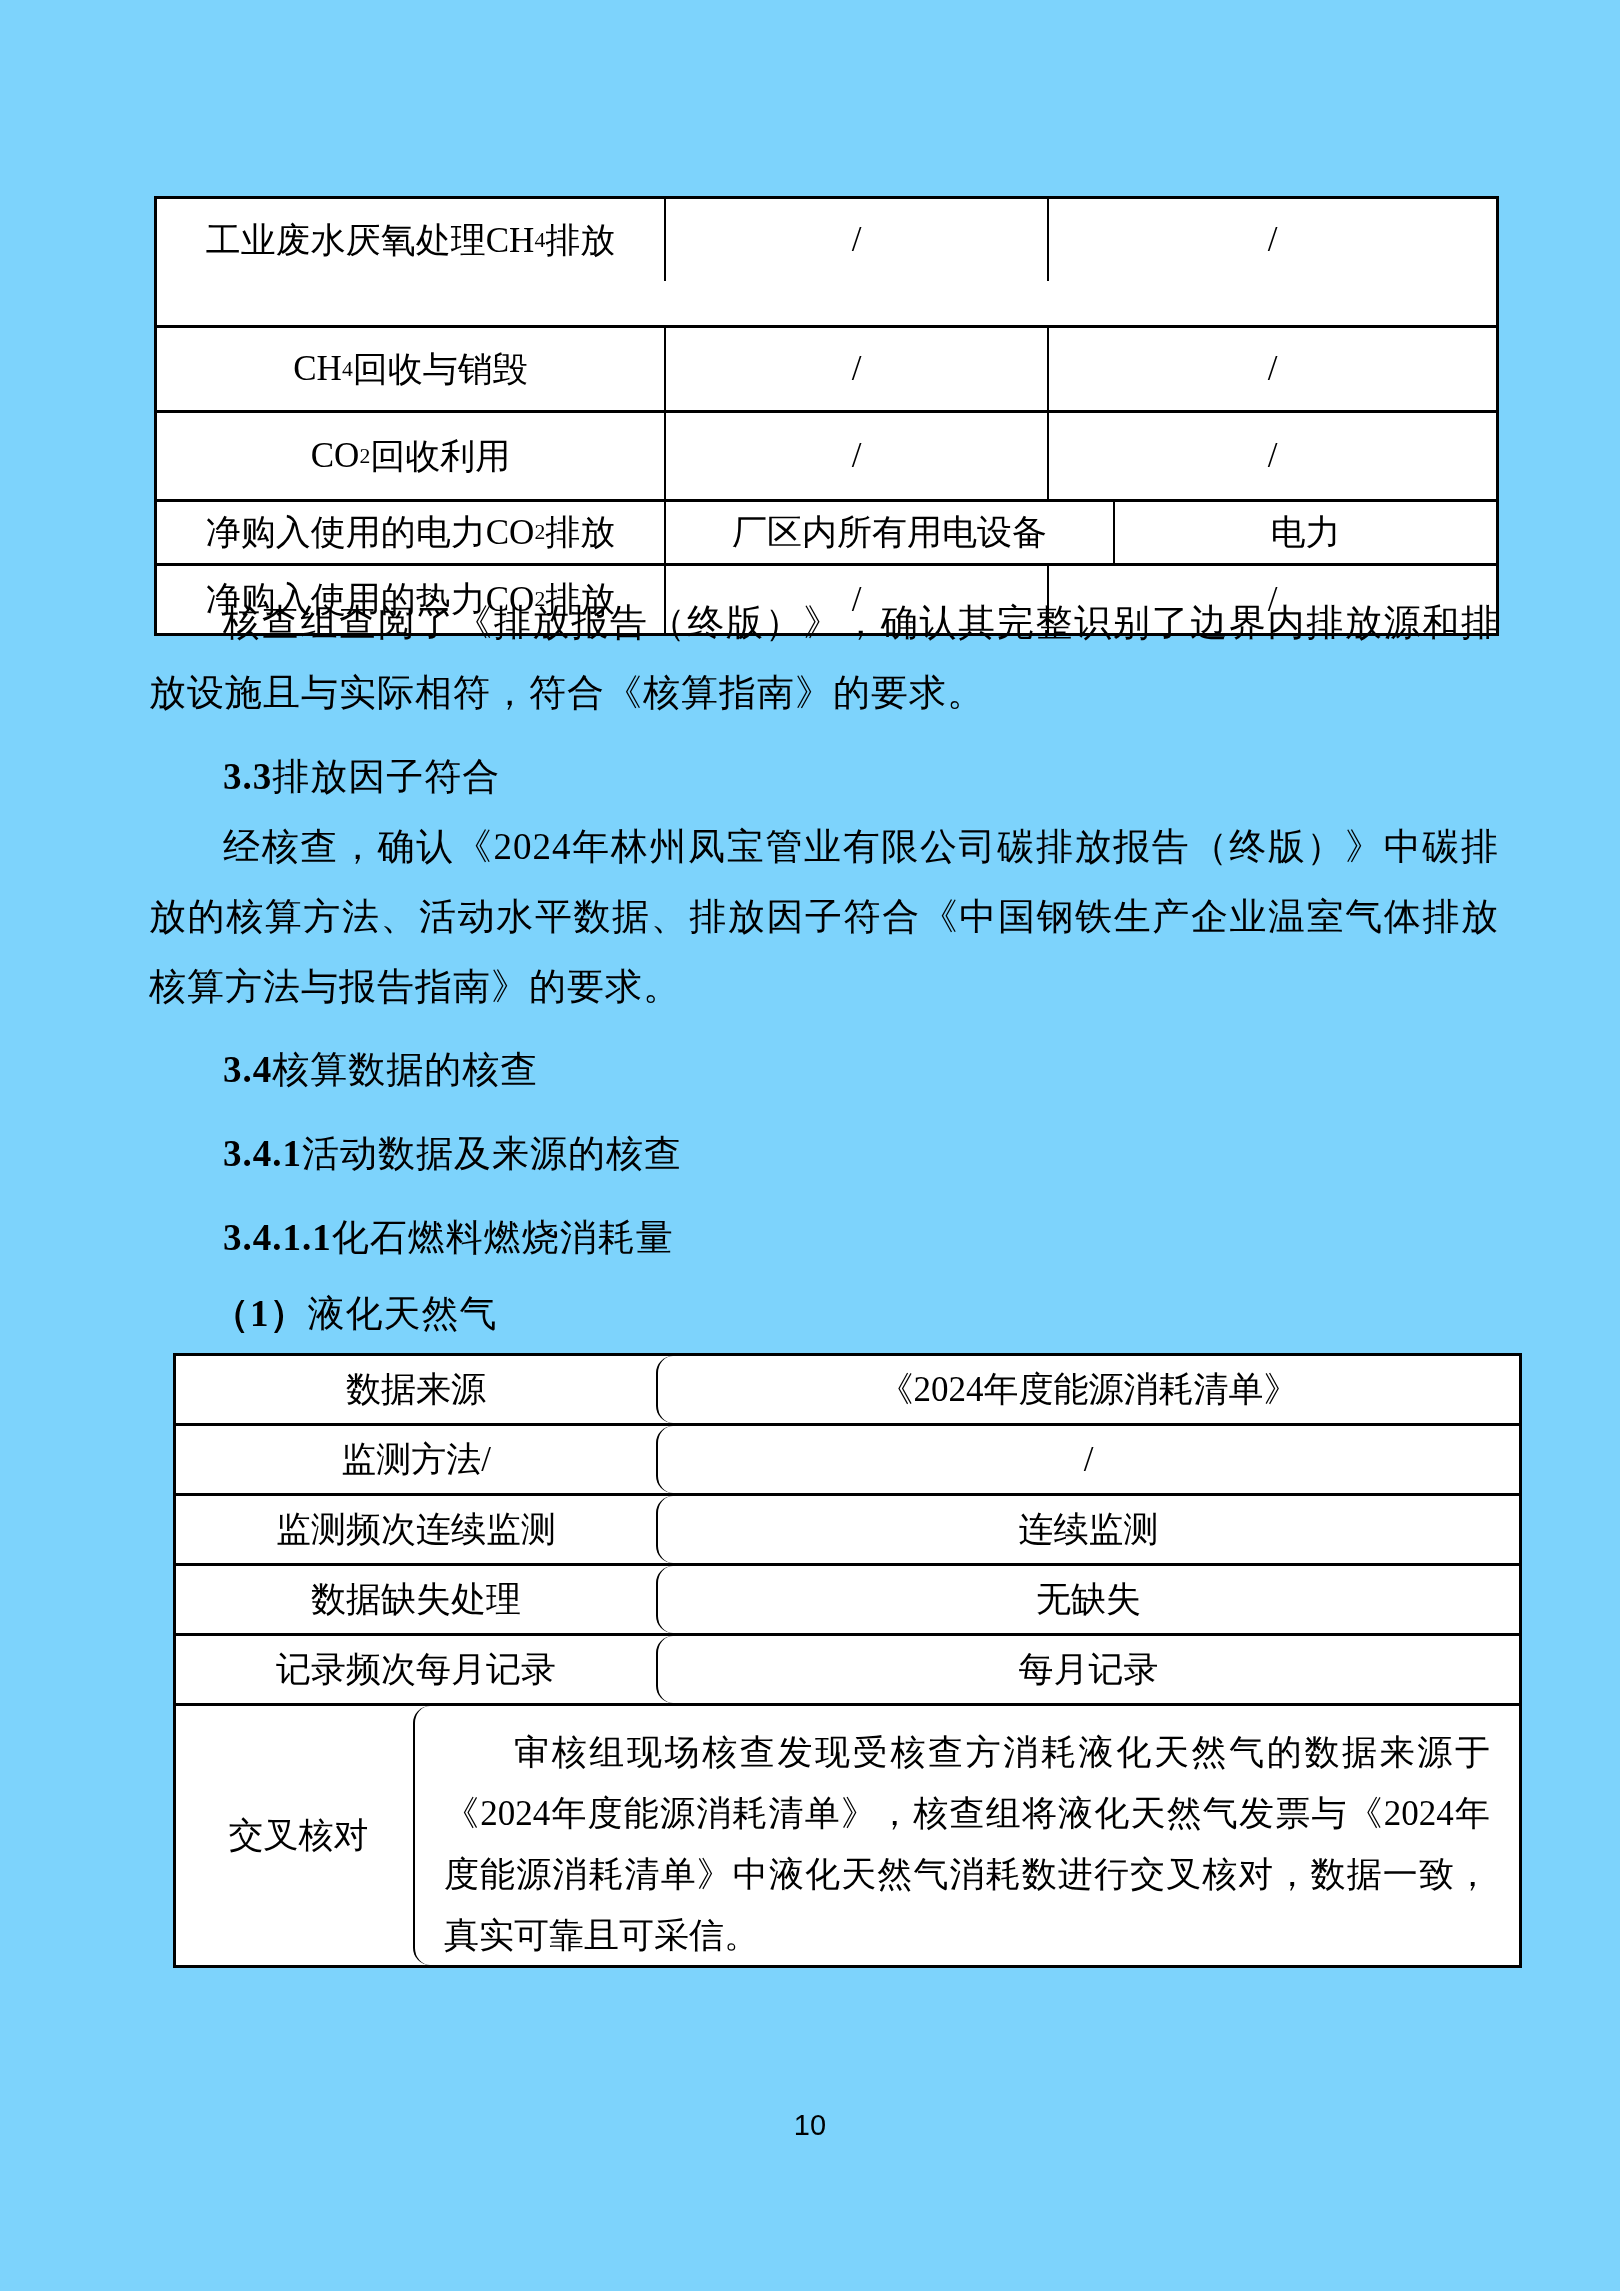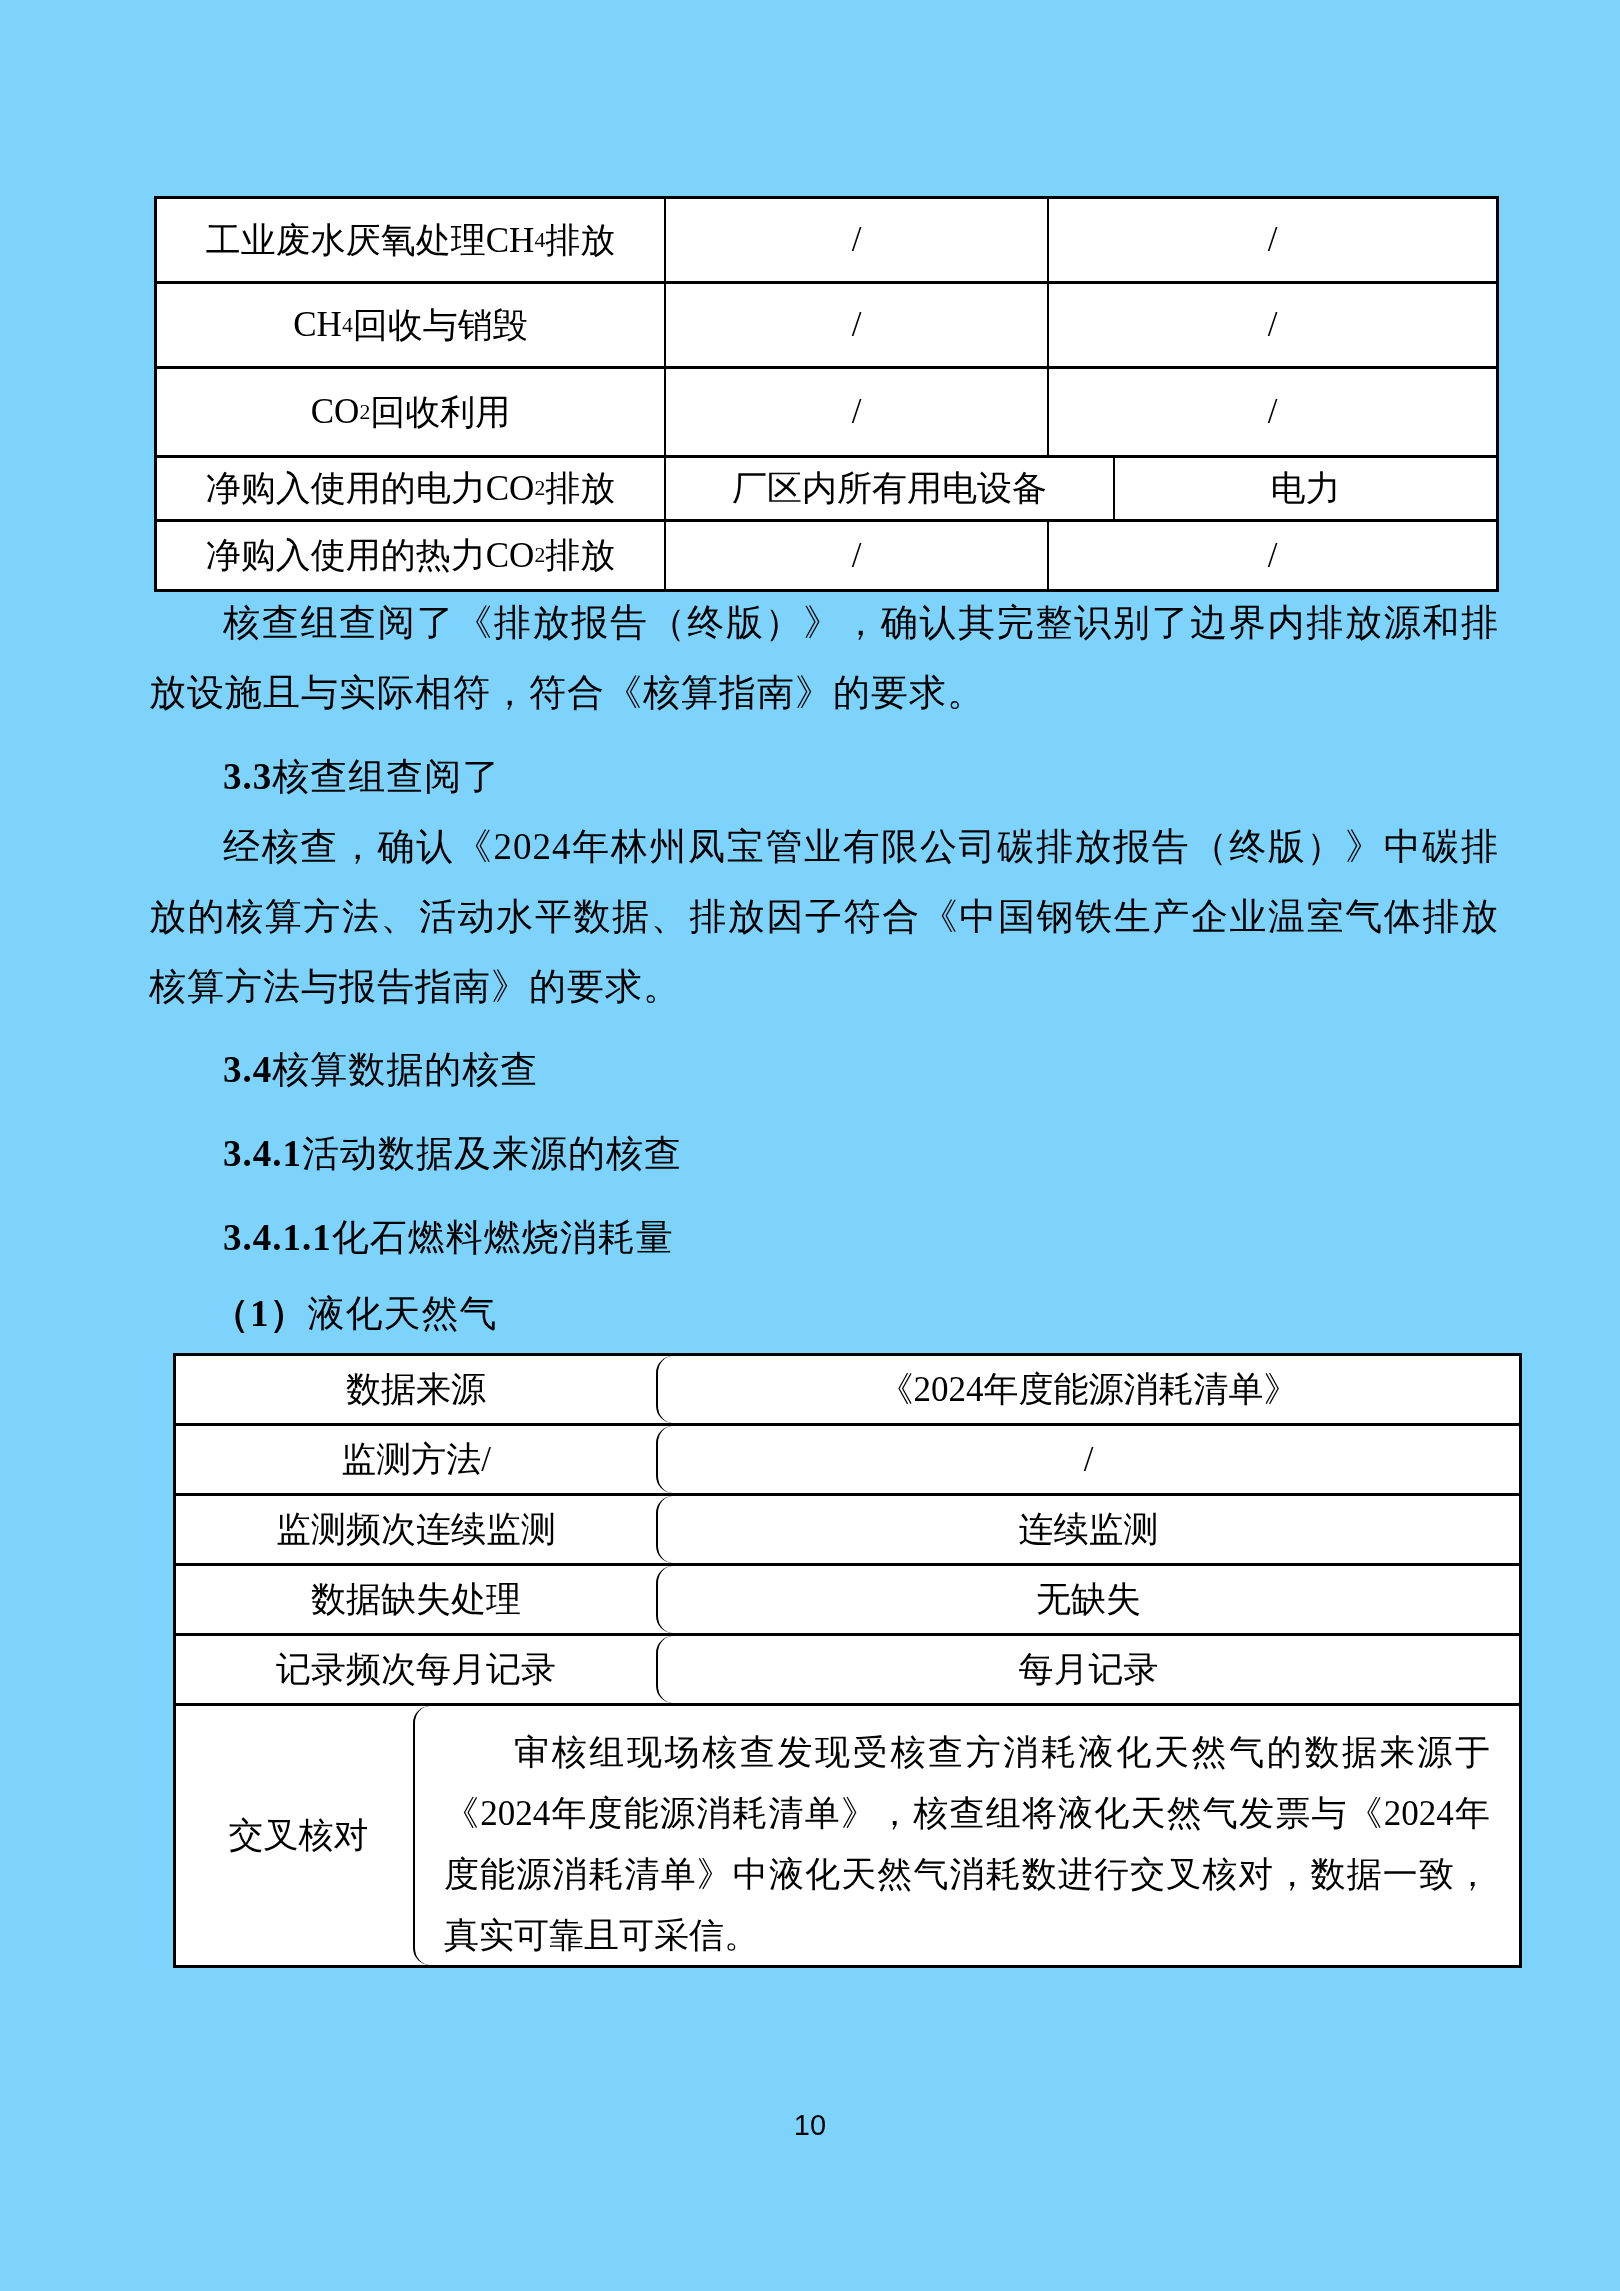--- a/index.html
+++ b/index.html
@@ -85,21 +85,21 @@
 <body>
 
 <div id="page">
 
   <div class="tbl" id="table1">
     <div class="trow" style="height:82px;">
       <div class="tcell c1">工业废水厌氧处理CH<sub>4</sub>排放</div>
       <div class="tcell c2">/</div>
       <div class="tcell c3">/</div>
     </div>
-    <div class="trow" style="height:82px;">
+    <div class="trow" style="height:82px;margin-top:44px;">
       <div class="tcell c1">CH<sub>4</sub>回收与销毁</div>
       <div class="tcell c2">/</div>
       <div class="tcell c3">/</div>
     </div>
     <div class="trow" style="height:86px;">
       <div class="tcell c1">CO<sub>2</sub>回收利用</div>
       <div class="tcell c2">/</div>
       <div class="tcell c3">/</div>
     </div>
     <div class="trow" style="height:61px;">
@@ -111,21 +111,21 @@
       <div class="tcell c1">净购入使用的热力CO<sub>2</sub>排放</div>
       <div class="tcell c2">/</div>
       <div class="tcell c3">/</div>
     </div>
   </div>
 
   <div id="textblock">
     <p>核查组查阅了《排放报告（终版）》，确认其完整识别了边界内排放源和排放设施且与实际相符，符合《核算指南》的要求。</p>
 
     <div class="hd">
-      <span class="num">3.3</span><span>核查组查阅了</span>
+      <span class="num">3.3</span><span>排放因子符合</span>
     </div>
 
     <p>经核查，确认《2024年林州凤宝管业有限公司碳排放报告（终版）》中碳排放的核算方法、活动水平数据、排放因子符合《中国钢铁生产企业温室气体排放核算方法与报告指南》的要求。</p>
 
     <div class="hd">
       <span class="num">3.4</span><span>核算数据的核查</span>
     </div>
 
     <div class="hd">
       <span class="num">3.4.1</span><span>活动数据及来源的核查</span>

